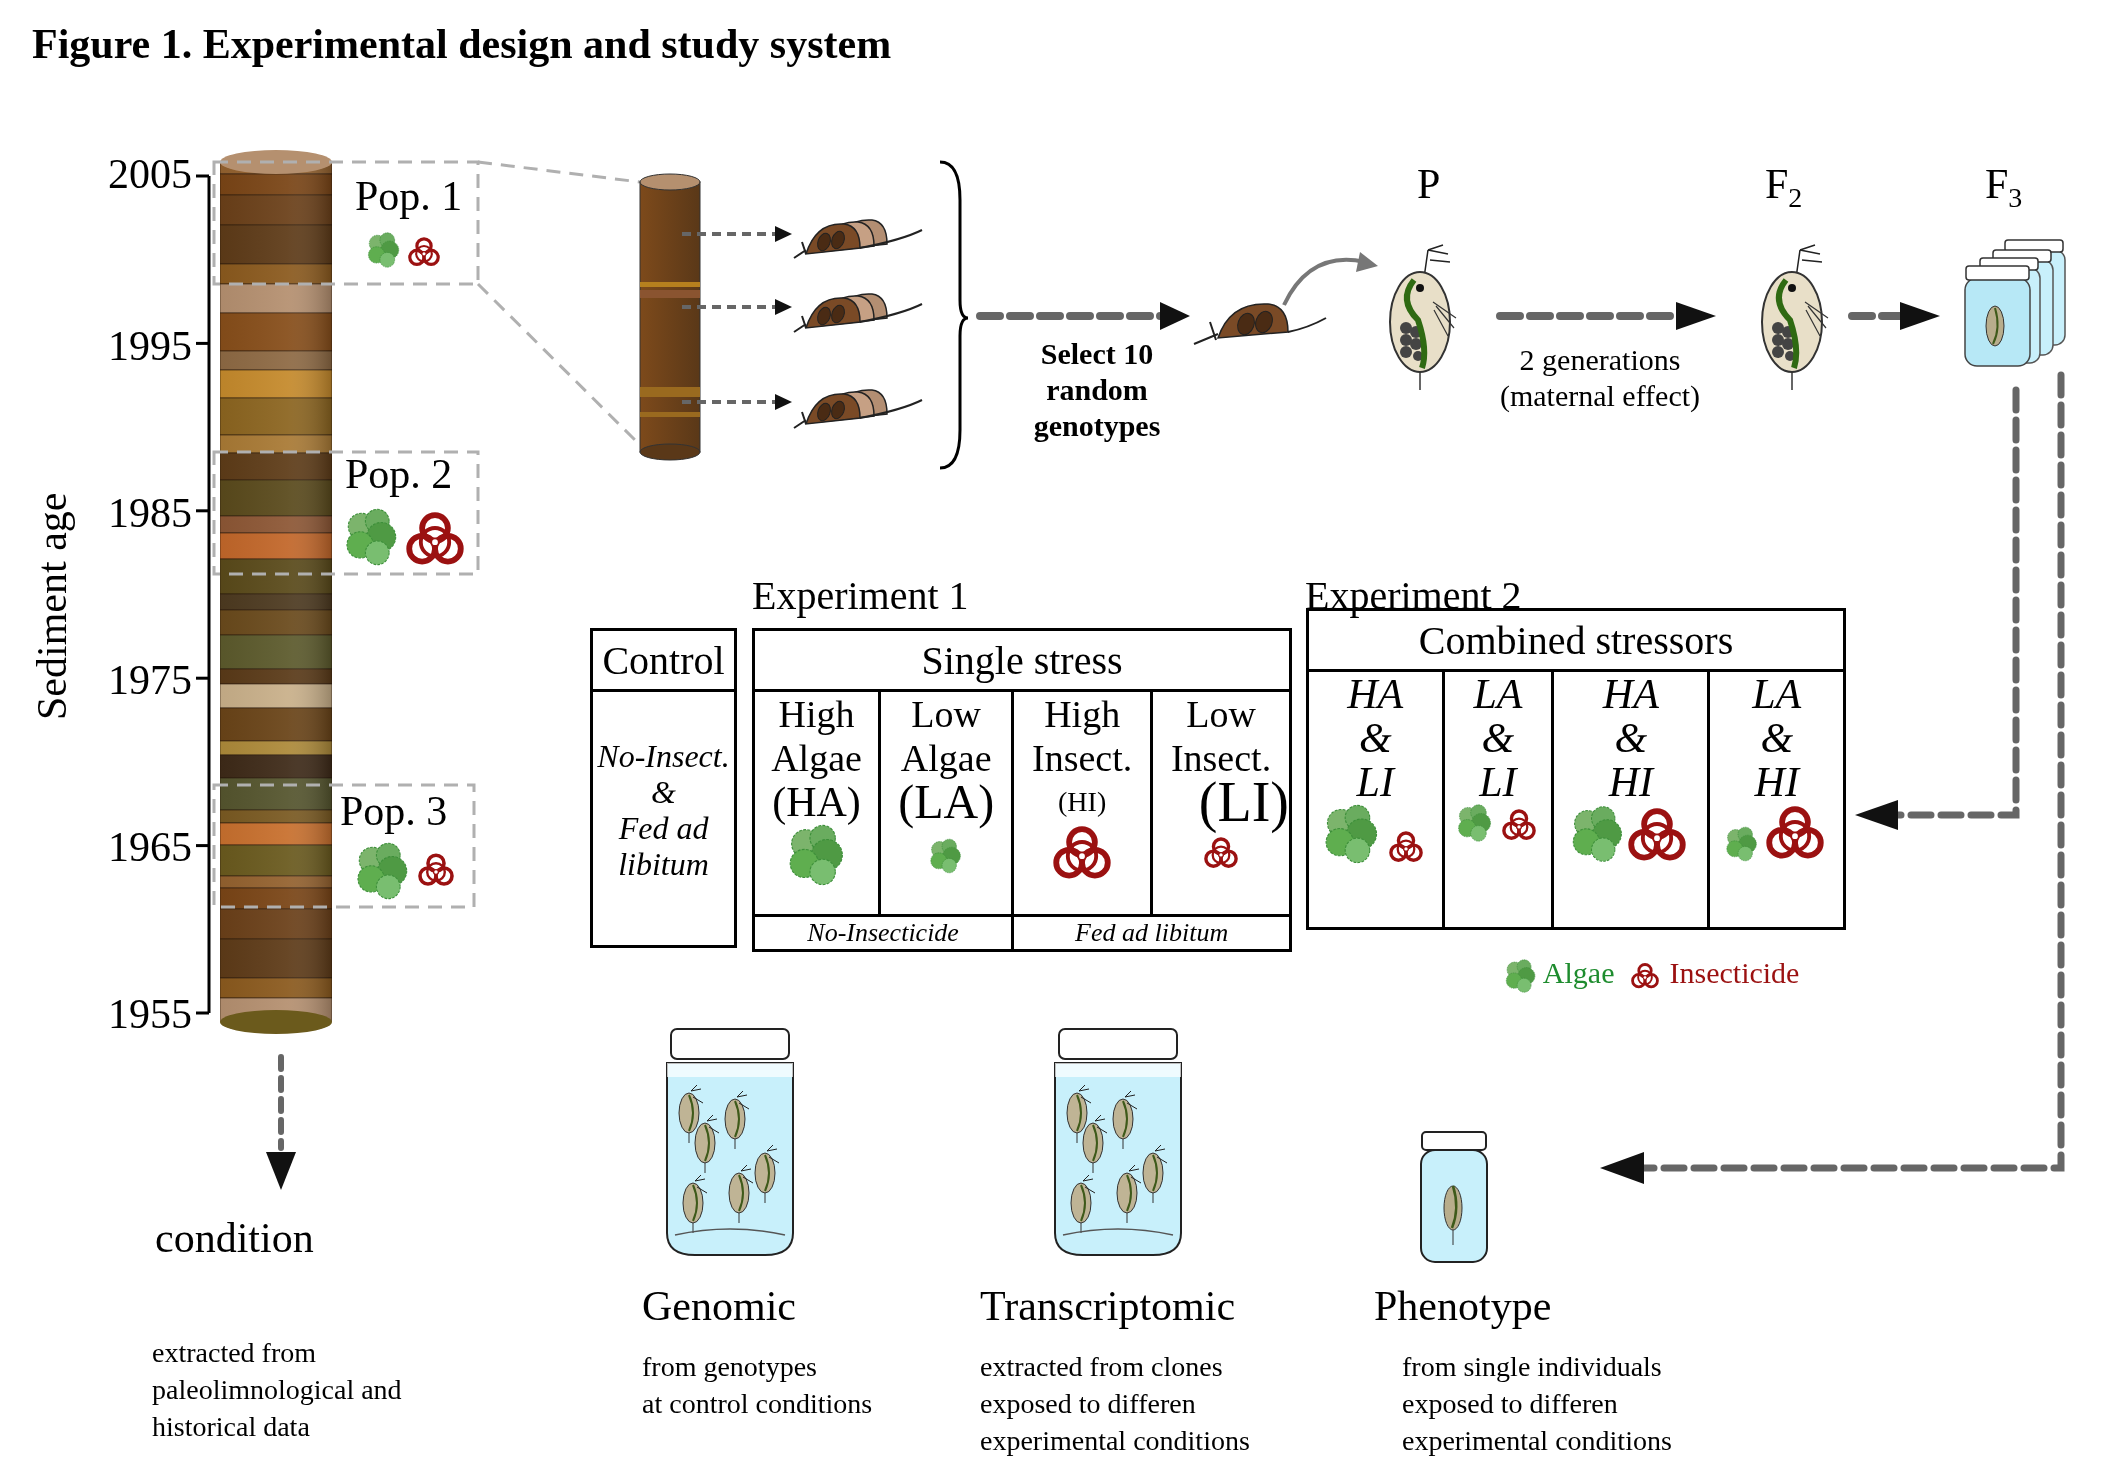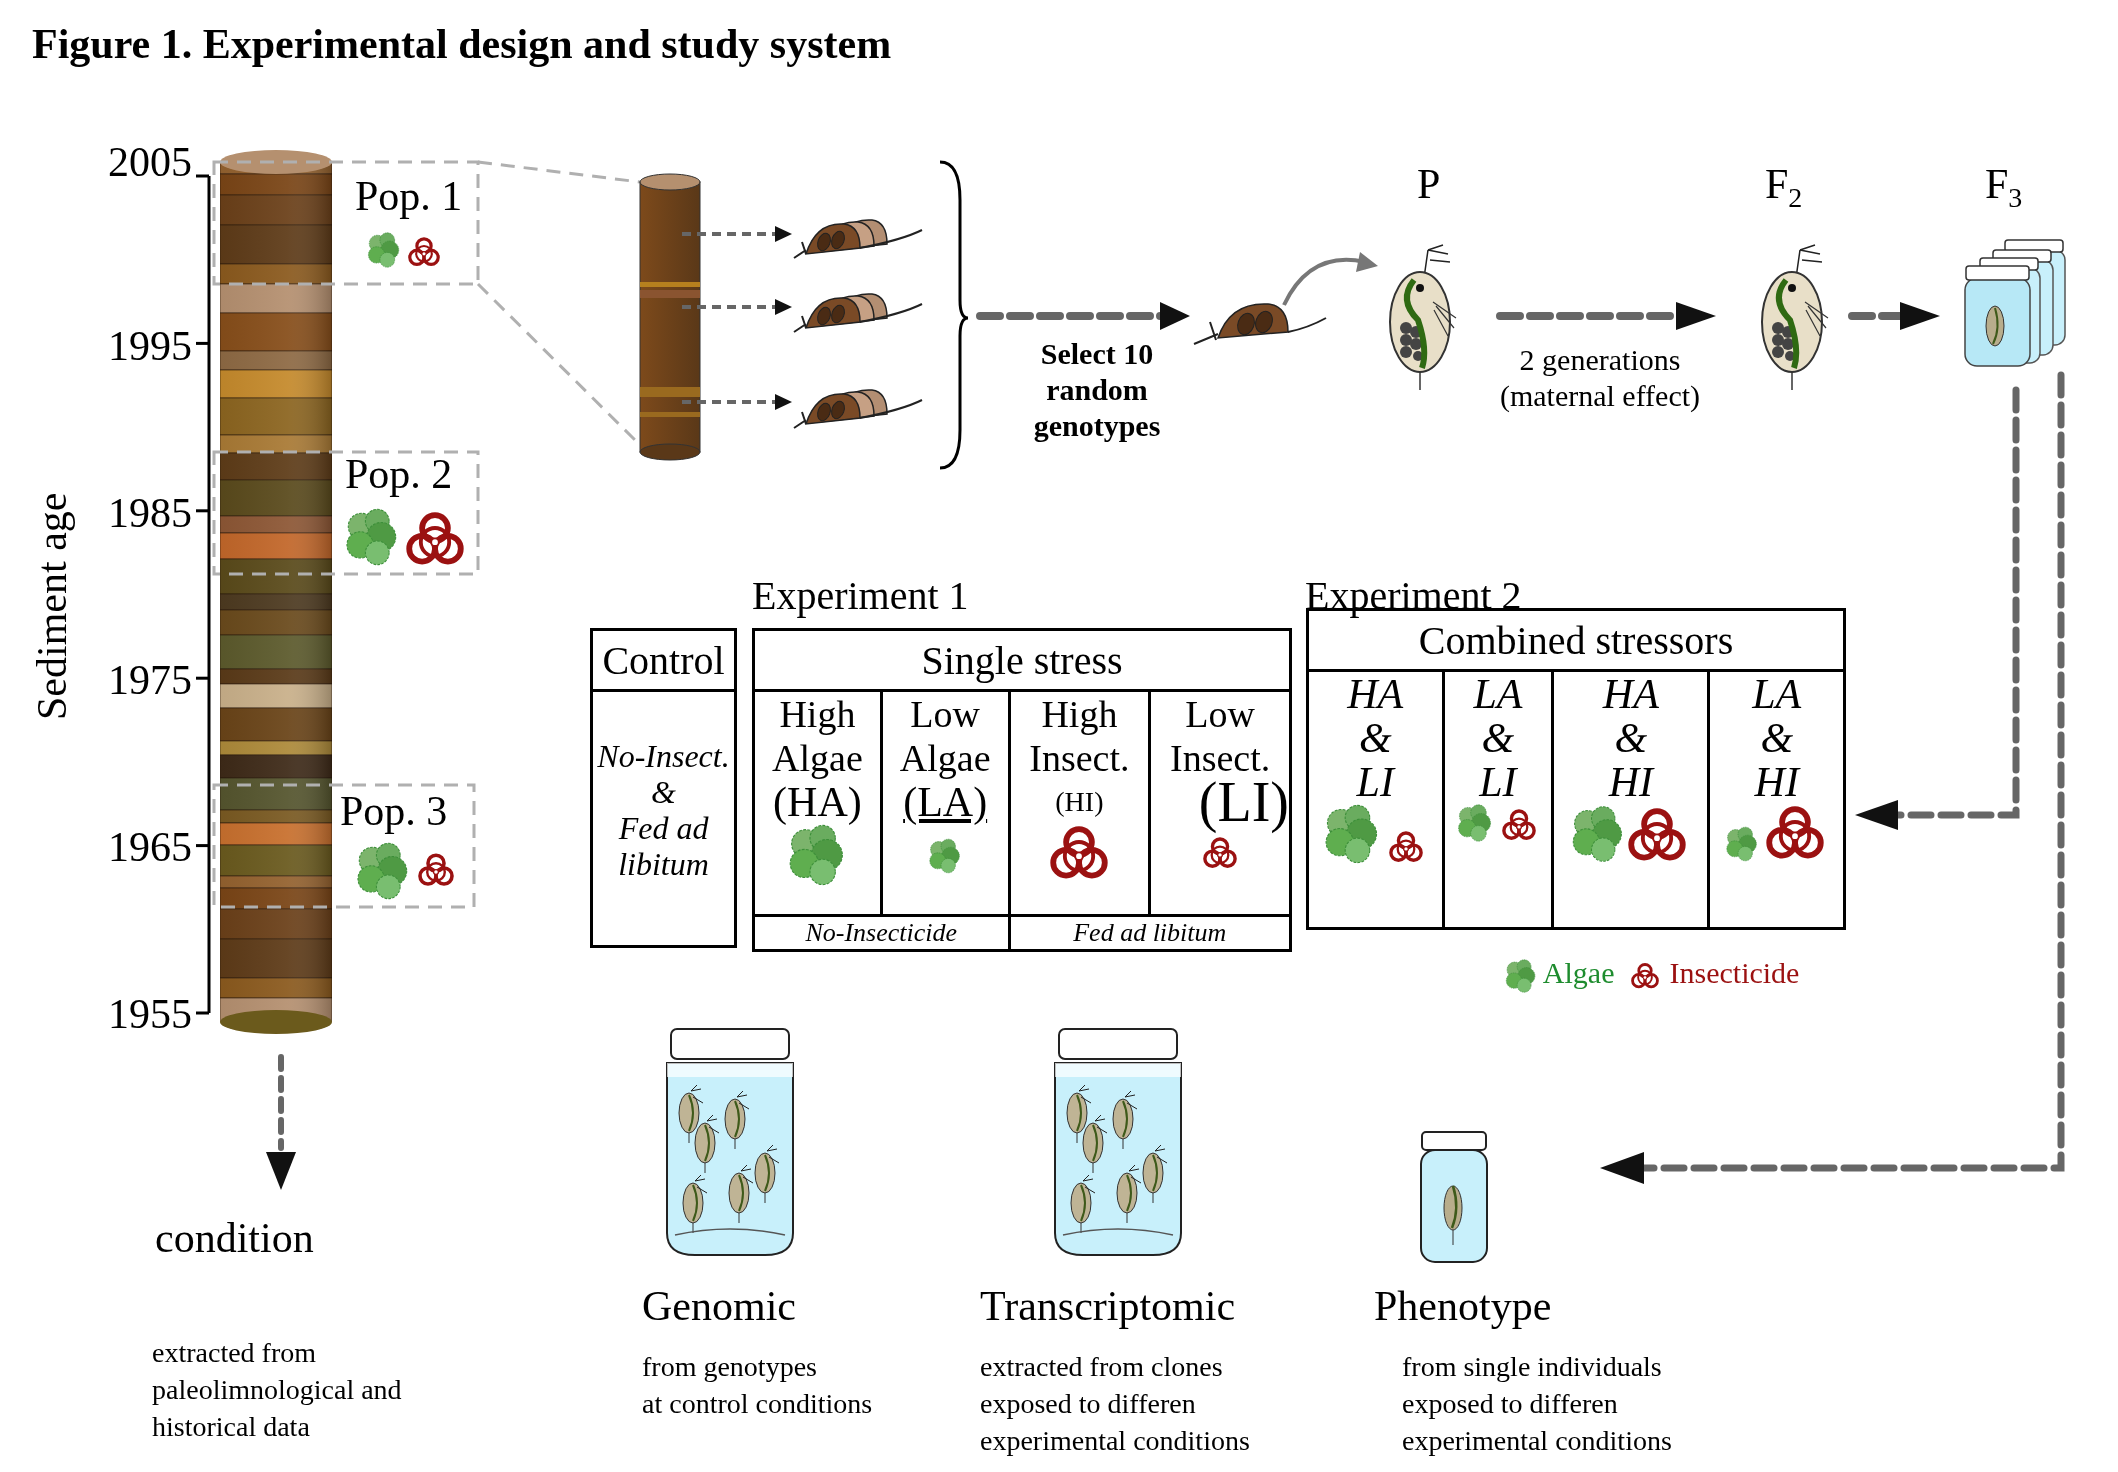--- a/index.html
+++ b/index.html
@@ -37,21 +37,21 @@
   <g id="axis-ticks">
       <line x1="196" x2="209" y1="176" y2="176" stroke="#000" stroke-width="3"></line>
       <line x1="196" x2="209" y1="343.4" y2="343.4" stroke="#000" stroke-width="3"></line>
       <line x1="196" x2="209" y1="510.8" y2="510.8" stroke="#000" stroke-width="3"></line>
       <line x1="196" x2="209" y1="678.2" y2="678.2" stroke="#000" stroke-width="3"></line>
       <line x1="196" x2="209" y1="845.6" y2="845.6" stroke="#000" stroke-width="3"></line>
       <line x1="196" x2="209" y1="1013" y2="1013" stroke="#000" stroke-width="3"></line>
     </g>
 </svg>
 
-<div class="abs tick-label" style="left:82px; top:138px;">2005</div>
+<div class="abs tick-label" style="left:82px; top:150px;">2005</div>
 <div class="abs tick-label" style="left:82px; top:322px;">1995</div>
 <div class="abs tick-label" style="left:82px; top:489px;">1985</div>
 <div class="abs tick-label" style="left:82px; top:656px;">1975</div>
 <div class="abs tick-label" style="left:82px; top:823px;">1965</div>
 <div class="abs tick-label" style="left:82px; top:990px;">1955</div>
 
 <svg style="left:220px;top:150px;" width="115" height="890">
   <defs>
     <linearGradient id="coreShade" x1="0" x2="1" y1="0" y2="0">
       <stop offset="0" stop-color="#000" stop-opacity="0.05"></stop>
@@ -270,21 +270,21 @@
       <div>High</div>
       <div>Algae</div>
       <div style="font-size:42px;">(HA)</div>
       <svg style="position:relative;" width="58" height="62">
             <use href="#algae-sym"></use>
           </svg>
     </td>
     <td class="cell-txt">
       <div>Low</div>
       <div>Algae</div>
-      <div style="font-size:42px;text-decoration:underline;">(LA)</div>
+      <div style="font-size:48px;">(LA)</div>
       <svg style="position:relative; margin-top:14px;" width="32" height="36">
             <use href="#algae-sym"></use>
           </svg>
     </td>
     <td class="cell-txt">
       <div>High</div>
       <div>Insect.</div>
       <div style="font-size:28px;">(HI)</div>
       <svg style="position:relative;" width="70" height="58">
             <use href="#bio-sym"></use>

